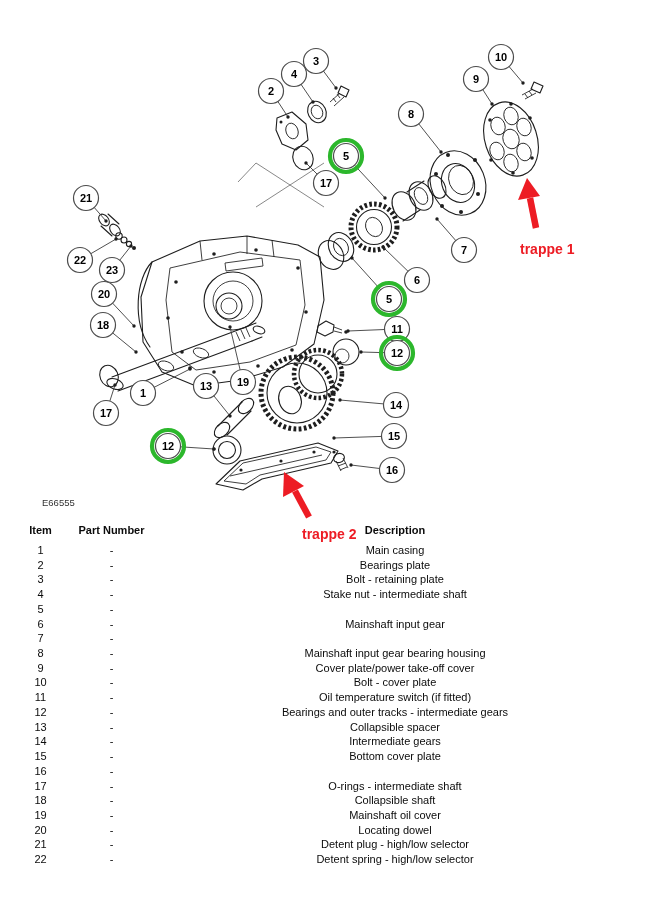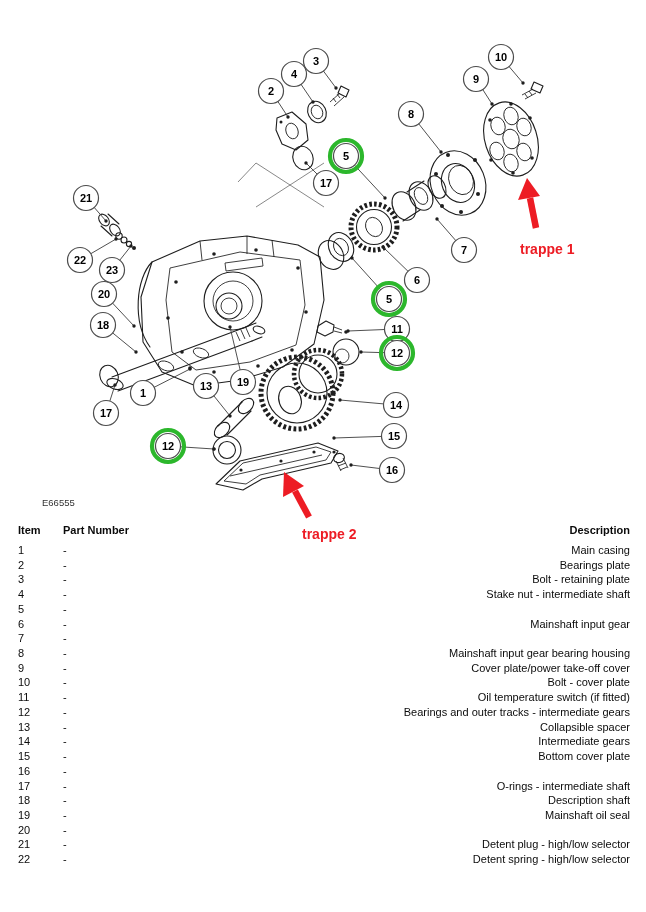--- a/index.html
+++ b/index.html
@@ -17,22 +17,22 @@
   .balloon-num{font:bold 11px "Liberation Sans",sans-serif;fill:#000;text-anchor:middle;}
   .hl-ring{fill:none;stroke:var(--green);stroke-width:4.2;}
   .arrow-line{stroke:var(--red);stroke-width:6.5;fill:none;}
   .arrow-head{fill:var(--red);stroke:none;}
   .red-label{font:bold 14px "Liberation Sans",sans-serif;fill:var(--red);}
   .fig-code{font:9.5px "Liberation Sans",sans-serif;fill:#333;}
   .parts-table{position:absolute;left:18px;top:524px;width:612px;font-size:11px;color:#0b0b0b;}
   .thead,.trow{display:grid;grid-template-columns:45px 97px 1fr;align-items:baseline;}
   .thead{font-weight:bold;height:19px;}
   .trow{height:14.73px;line-height:14.73px;white-space:nowrap;}
-  .c1,.c2{text-align:left;}
-  .c3{text-align:right;}
+  .c1,.c2{text-align:center;}
+  .c3{text-align:center;}
 </style>
 </head>
 <body>
 
 <div class="page">
 
   <svg id="diagram-svg" width="646" height="552" viewBox="0 0 646 552">
 
     <g>
       <line class="thin" x1="256" y1="163" x2="324" y2="207"></line>
@@ -438,30 +438,31 @@
           <span class="c2">-</span>
         </div>
         <div class="trow">
           <span class="c1">17</span>
           <span class="c2">-</span>
           <span class="c3">O-rings - intermediate shaft</span>
         </div>
         <div class="trow">
           <span class="c1">18</span>
           <span class="c2">-</span>
-          <span class="c3">Description shaft</span>
+          <span class="c3">Collapsible shaft</span>
         </div>
         <div class="trow">
           <span class="c1">19</span>
           <span class="c2">-</span>
-          <span class="c3">Mainshaft oil seal</span>
+          <span class="c3">Mainshaft oil cover</span>
         </div>
         <div class="trow">
           <span class="c1">20</span>
           <span class="c2">-</span>
+          <span class="c3">Locating dowel</span>
         </div>
         <div class="trow">
           <span class="c1">21</span>
           <span class="c2">-</span>
           <span class="c3">Detent plug - high/low selector</span>
         </div>
         <div class="trow">
           <span class="c1">22</span>
           <span class="c2">-</span>
           <span class="c3">Detent spring - high/low selector</span>

